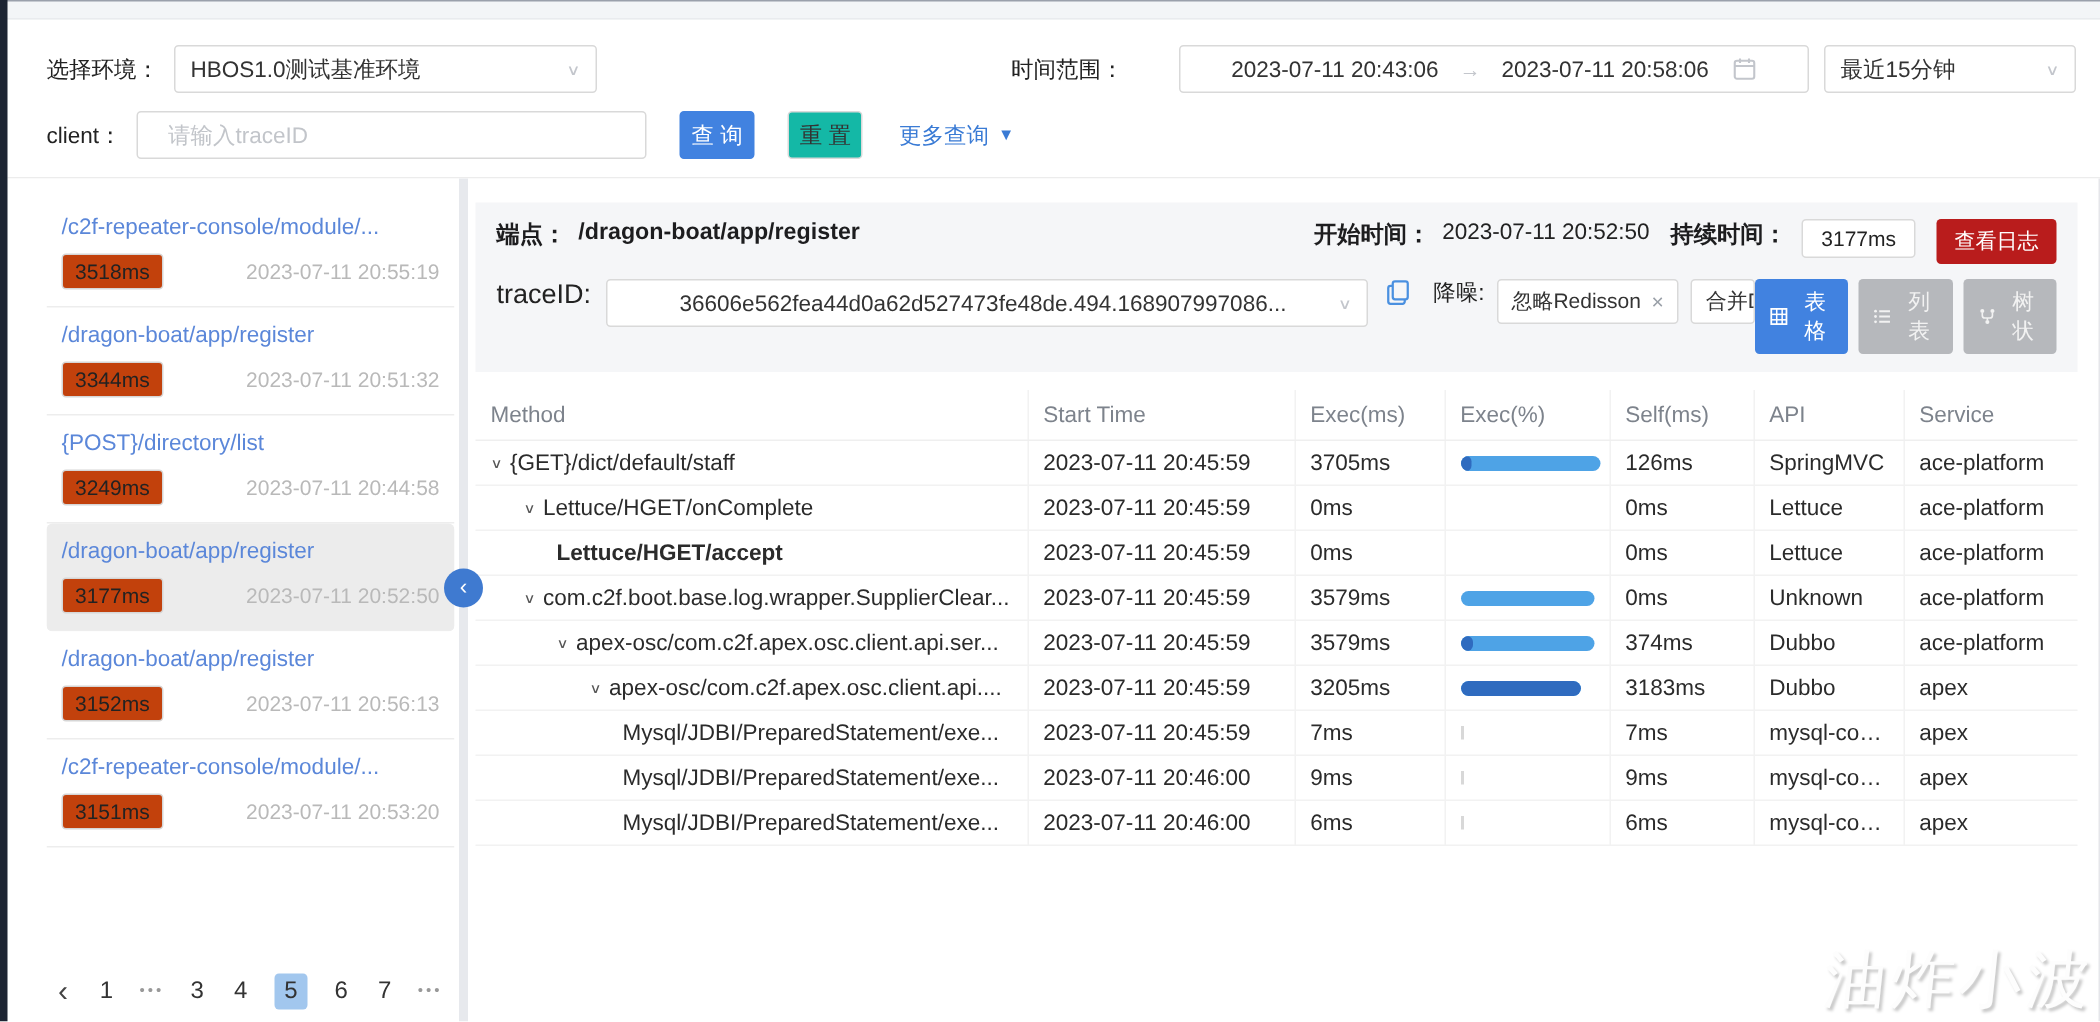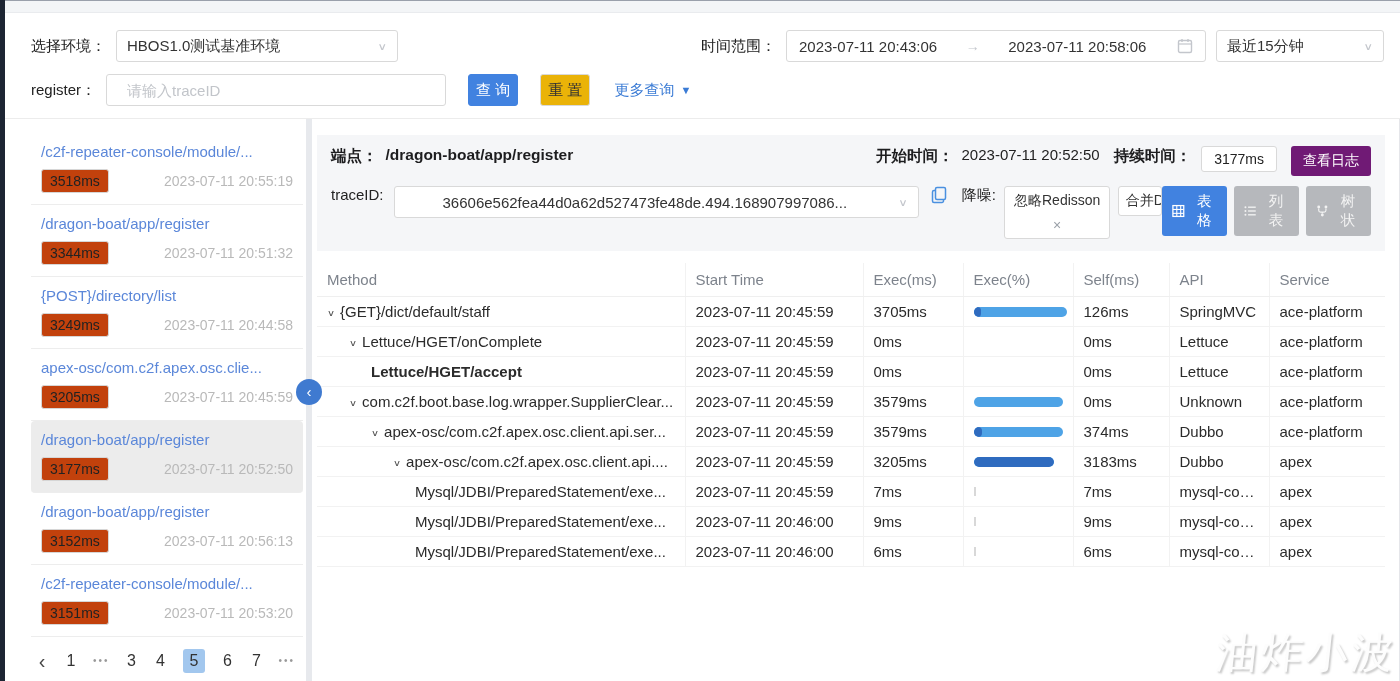--- a/index.html
+++ b/index.html
@@ -10,28 +10,28 @@
 
   
   .filter-bar { position:absolute; top:13px; left:5px; right:0; height:106px; background:#fff; border-bottom:1px solid #ececec; padding:17px 16px 0 26px; }
   .f-row { display:flex; align-items:center; height:32px; }
   .f-row + .f-row { margin-top:12px; }
   .f-label { font-size:15px; color:#222; margin-right:10px; white-space:nowrap; }
   .sel { border:1px solid #d9d9d9; border-radius:3px; background:#fff; height:32px; display:flex; align-items:center; justify-content:space-between; padding:0 10px; font-size:15px; color:#333; cursor:pointer; }
   .chev { color:#c3c6cc; font-size:13px; line-height:1; transform:scaleY(.75); }
   .env-sel { width:282px; }
   .spacer { flex:1; }
-  .range-box { border:1px solid #d9d9d9; border-radius:3px; height:32px; display:flex; align-items:center; gap:14px; padding:0 12px; font-size:15px; color:#333; width:420px; justify-content:space-between; }
+  .range-box { border:1px solid #d9d9d9; border-radius:3px; height:32px; display:flex; align-items:center; gap:14px; padding:0 12px; font-size:15px; color:#333; width:420px; justify-content:center;margin-left:27px; }
   .range-arrow { color:#c3c6cc; font-size:14px; }
   .preset-sel { width:168px; margin-left:10px; }
   .trace-input { width:340px; height:32px; border:1px solid #d9d9d9; border-radius:3px; padding:0 20px; font-size:15px; color:#333; outline:none; font-family:inherit; }
   .trace-input::placeholder { color:#c2c5ca; }
   .btn { height:32px; border-radius:3px; border:1px solid transparent; font-size:15px; padding:0 7px; cursor:pointer; font-family:inherit; }
   .btn-primary { background:#4182e0; border-color:#4182e0; color:#fff; margin-left:22px; }
-  .btn-plain { background:#eab308; border-color:#d9d9d9; color:#333; margin-left:22px;text-align:right; }
+  .btn-plain { background:#14b8a6; border-color:#d9d9d9; color:#333; margin-left:22px;text-align:right; }
   .more-link { margin-left:24px; color:#3a7bd5; font-size:15px; cursor:pointer; display:flex; align-items:center; gap:6px; }
   .more-link .tri { font-size:11px; }
 
   
   .content { position:absolute; top:119px; left:5px; right:0; bottom:0; background:#fff; border-right:1px solid #e5e6ea; }
   .v-strip { position:absolute; left:301px; top:0; bottom:0; width:6px; background:#e7e9ed; }
   .collapse-btn { position:absolute; left:291px; top:260px; width:26px; height:26px; border-radius:50%; background:#3f7ad0; color:#fff; border:none; font-size:15px; line-height:24px; text-align:center; cursor:pointer; z-index:8; padding:0; }
 
   
   .sidebar { position:absolute; left:26px; top:14px; width:272px; bottom:44px; overflow:hidden; }
@@ -50,26 +50,26 @@
 
   
   .main { position:absolute; left:312px; top:16px; right:14px; bottom:0; }
   .trace-header { background:#f5f6f8; padding:11px 14px 12px 14px; }
   .th-row { display:flex; align-items:flex-start; }
   .th-row + .th-row { margin-top:10px; }
   .b-label { font-weight:bold; font-size:15.5px; color:#1d1d1f; white-space:nowrap; }
   .endpoint-val { font-weight:bold; font-size:15.5px; color:#1d1d1f; margin-left:8px; }
   .start-val { font-size:15px; color:#222; margin:0 14px 0 8px; }
   .dur-box { border:1px solid #d9d9d9; border-radius:3px; background:#fff; font-size:14px; color:#222; padding:4px 12px; margin-left:10px; }
-  .logs-btn { background:#701a75; color:#fff; border:none; border-radius:3px; font-size:14px; padding:6px 12px; margin-left:14px; cursor:pointer; font-family:inherit; }
-  .tid-label { font-size:15px; color:#222; margin-right:10px; }
+  .logs-btn { background:#b91c1c; color:#fff; border:none; border-radius:3px; font-size:14px; padding:6px 12px; margin-left:14px; cursor:pointer; font-family:inherit; }
+  .tid-label { font-size:18px; color:#222; margin-right:10px; }
   .tid-sel { width:553px; height:32px;padding-left:48px; }
   .copy-icon { margin-left:12px; cursor:pointer; display:flex; align-items:center; }
   .noise-label { font-size:15px; color:#222; margin:0 8px 0 14px; white-space:nowrap; }
-  .tag { border:1px solid #d9d9d9; border-radius:3px; background:#fff; font-size:14px; color:#333; padding:5px 9px; display:flex; align-items:center; gap:7px; white-space:nowrap;flex-direction:column; }
+  .tag { border:1px solid #d9d9d9; border-radius:3px; background:#fff; font-size:14px; color:#333; padding:5px 9px; display:flex; align-items:center; gap:7px; white-space:nowrap; }
   .tag .x { color:#9aa0a8; cursor:pointer; font-size:14px; }
   .tag.clipped { margin-left:8px; width:46px; overflow:hidden; padding-right:0; }
   .view-group { display:flex; gap:7px; margin-left:auto; }
   .vbtn { display:flex; align-items:center; gap:6px; border:none; border-radius:3px; font-size:14.5px; padding:6px 10px; cursor:pointer; font-family:inherit; background:#b6b8bc; color:#f2f2f2; }
   .vbtn.active { background:#4182e0; color:#fff; }
 
   
   table.trace { width:100%; border-collapse:collapse; table-layout:fixed; margin-top:12px; }
   table.trace th { font-weight:normal; text-align:left; font-size:15px; color:#7d838c; padding:8px 10px; border-bottom:1px solid #efefef; border-right:1px solid #f2f2f2; white-space:nowrap; }
   table.trace td { font-size:15px; color:#2b2b2b; padding:6px 10px; border-bottom:1px solid #f2f2f2; border-right:1px solid #f2f2f2; white-space:nowrap; overflow:hidden; text-overflow:ellipsis; }
@@ -110,21 +110,21 @@
             <line x1="1.5" y1="6" x2="14.5" y2="6" stroke="#c3c6cc" stroke-width="1.2"></line>
           </svg>
       </span>
     </div>
     <div class="sel preset-sel">
       <span>最近15分钟</span>
       <span class="chev">∨</span>
     </div>
   </div>
   <div class="f-row">
-    <span class="f-label">register：</span>
+    <span class="f-label">client：</span>
     <input class="trace-input" placeholder="请输入traceID" style="">
     <button class="btn btn-primary">查 询</button>
     <button class="btn btn-plain">重 置</button>
     <span class="more-link">
       <span>更多查询</span>
       <span class="tri">▼</span>
     </span>
   </div>
 </div>
 
@@ -150,27 +150,20 @@
     </div>
 
     <div class="side-item">
       <div class="side-name">{POST}/directory/list</div>
       <div class="side-meta">
         <span class="dur-badge">3249ms</span>
         <span class="side-time">2023-07-11 20:44:58</span>
       </div>
     </div>
 
-    <div class="side-item">
-      <div class="side-name">apex-osc/com.c2f.apex.osc.clie...</div>
-      <div class="side-meta">
-        <span class="dur-badge">3205ms</span>
-        <span class="side-time">2023-07-11 20:45:59</span>
-      </div>
-    </div>
 
     <div class="side-item selected">
       <div class="side-name">/dragon-boat/app/register</div>
       <div class="side-meta">
         <span class="dur-badge">3177ms</span>
         <span class="side-time">2023-07-11 20:52:50</span>
       </div>
     </div>
 
     <div class="side-item">

